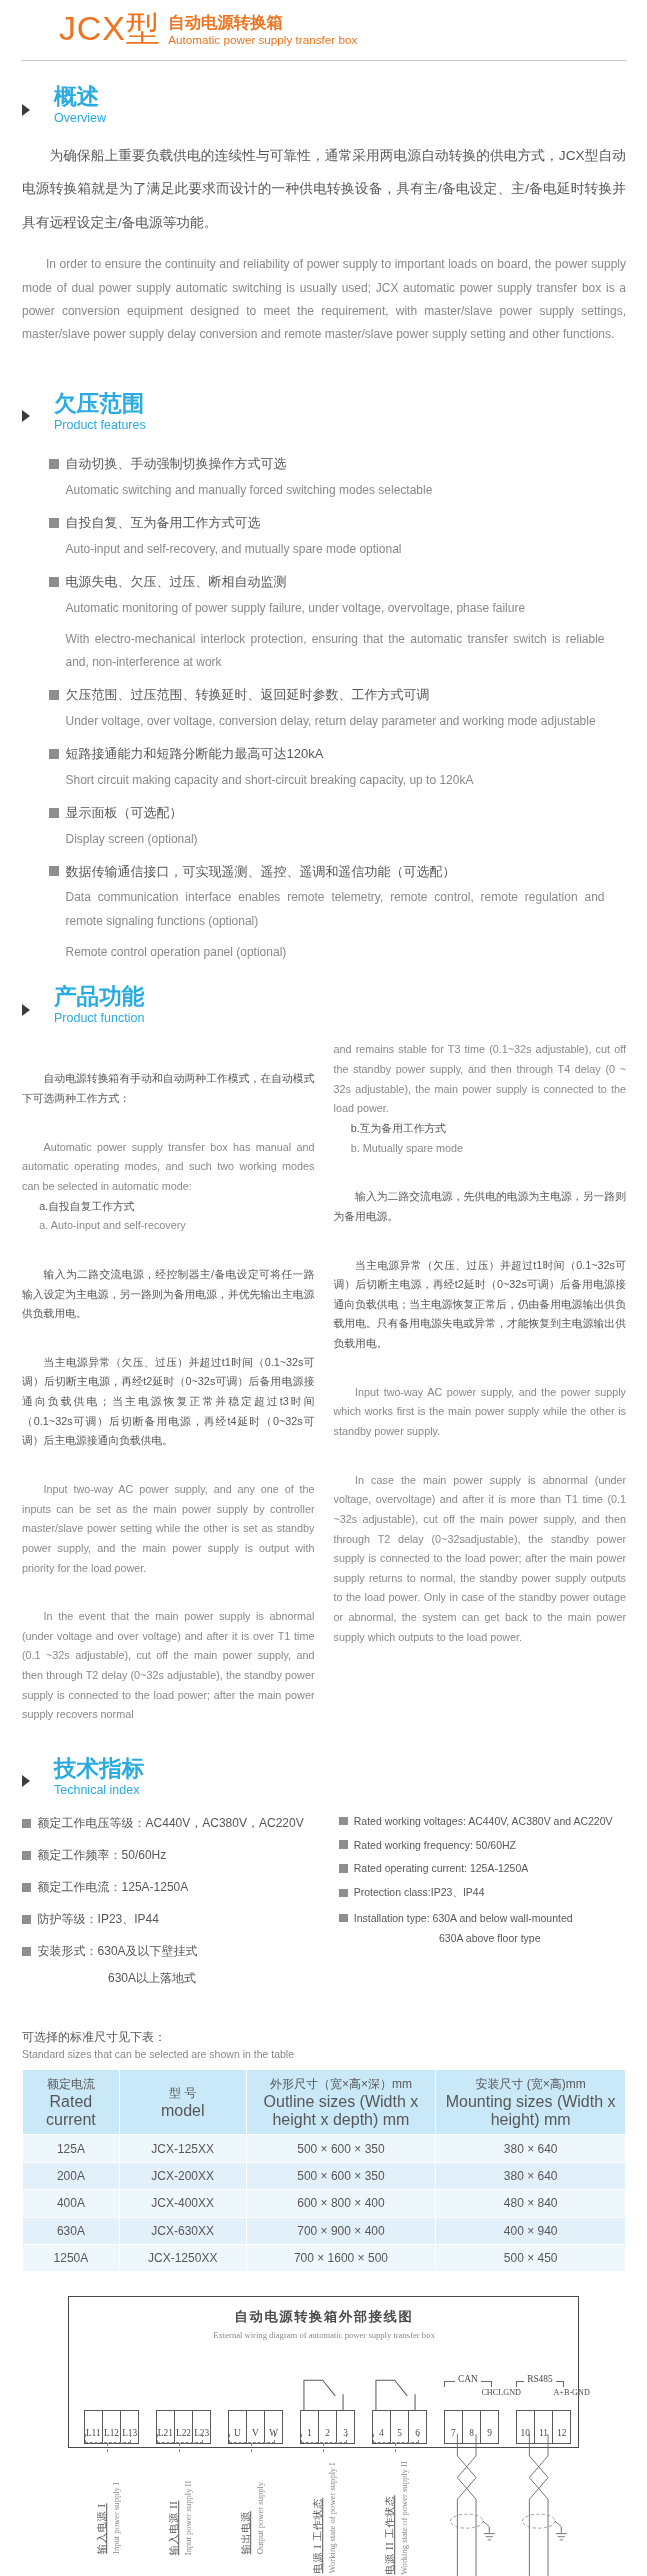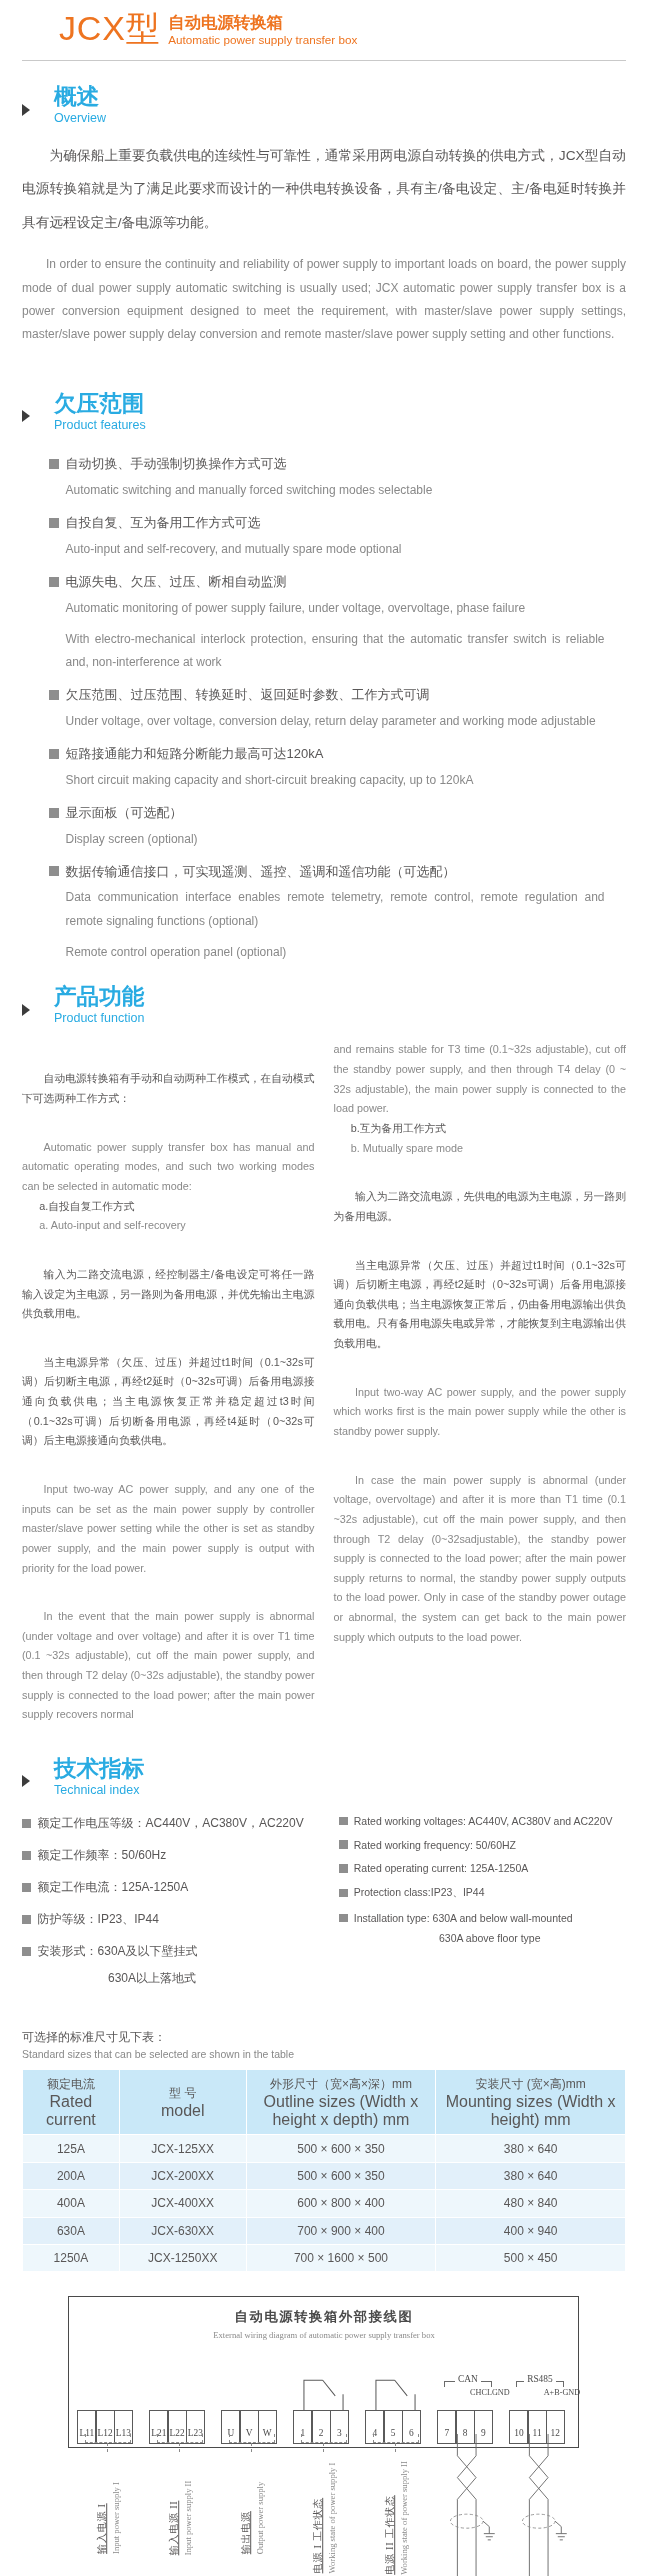--- a/index.html
+++ b/index.html
@@ -64,23 +64,23 @@
   .c-cur{width:16%;} .c-mod{width:21%;} .c-out{width:31.5%;} .c-mnt{width:31.5%;}
 
   
   .wiring{position:relative;width:512px;margin:23.4px auto 0 auto;font-family:"Liberation Serif","DejaVu Serif",serif;}
   .frame{position:absolute;left:0;top:0;width:509px;height:150px;border:1.6px solid #4a4a4a;}
   .wt-cn{position:absolute;top:12.5px;left:0;width:100%;text-align:center;font-size:13.3px;font-weight:600;color:#4a4a4a;letter-spacing:1.6px;}
   .wt-en{position:absolute;top:34px;left:0;width:100%;text-align:center;font-size:8.6px;color:#8a8a8a;}
   .groups{position:relative;display:flex;gap:11px;padding:0 9.4px;margin:0;}
   .tg{width:61px;flex:0 0 auto;}
   .tg-top{height:36px;margin-top:78px;position:relative;}
-  .tg-cells{display:flex;justify-content:flex-start;height:24px;}
+  .tg-cells{display:flex;justify-content:flex-end;height:24px;}
   .tcell{width:19px;height:34px;border:0.8px solid #5a5a5a;margin-right:-0.8px;display:flex;align-items:flex-end;justify-content:center;font-size:9.4px;color:#4a4a4a;padding-bottom:4.7px;box-sizing:border-box;background:#fff;}
-  .pins{display:flex;justify-content:center;margin-left:44px;}
+  .pins{display:flex;margin-left:44px;}
   .pins span{width:20px;text-align:center;font-size:8.2px;color:#4a4a4a;}
   .bus{position:relative;height:14px;text-align:center;font-size:9.4px;color:#4a4a4a;}
   .bus::before{content:"";position:absolute;left:6.2px;right:6.2px;top:7px;height:5.5px;border:0.8px solid #6a6a6a;border-bottom:none;}
   .bus .bl{position:relative;z-index:1;background:#fff;padding:0 3.1px;}
   .tg-below{height:156px;position:relative;}
   .drop{height:8.6px;margin:0 7.8px;border-left:0.8px dashed #8a8a8a;border-right:0.8px dashed #8a8a8a;border-bottom:0.8px dashed #8a8a8a;}
   .drop2{width:0;height:8.6px;border-left:0.8px dashed #8a8a8a;margin:0 auto;}
   .rwrap{position:relative;height:133px;}
   .rlab{position:absolute;top:50%;left:50%;transform:translate(-50%,-50%) rotate(-90deg);white-space:nowrap;text-align:left;}
   .rl-cn{font-size:10px;color:#595757;text-decoration:underline;letter-spacing:0.8px;}

